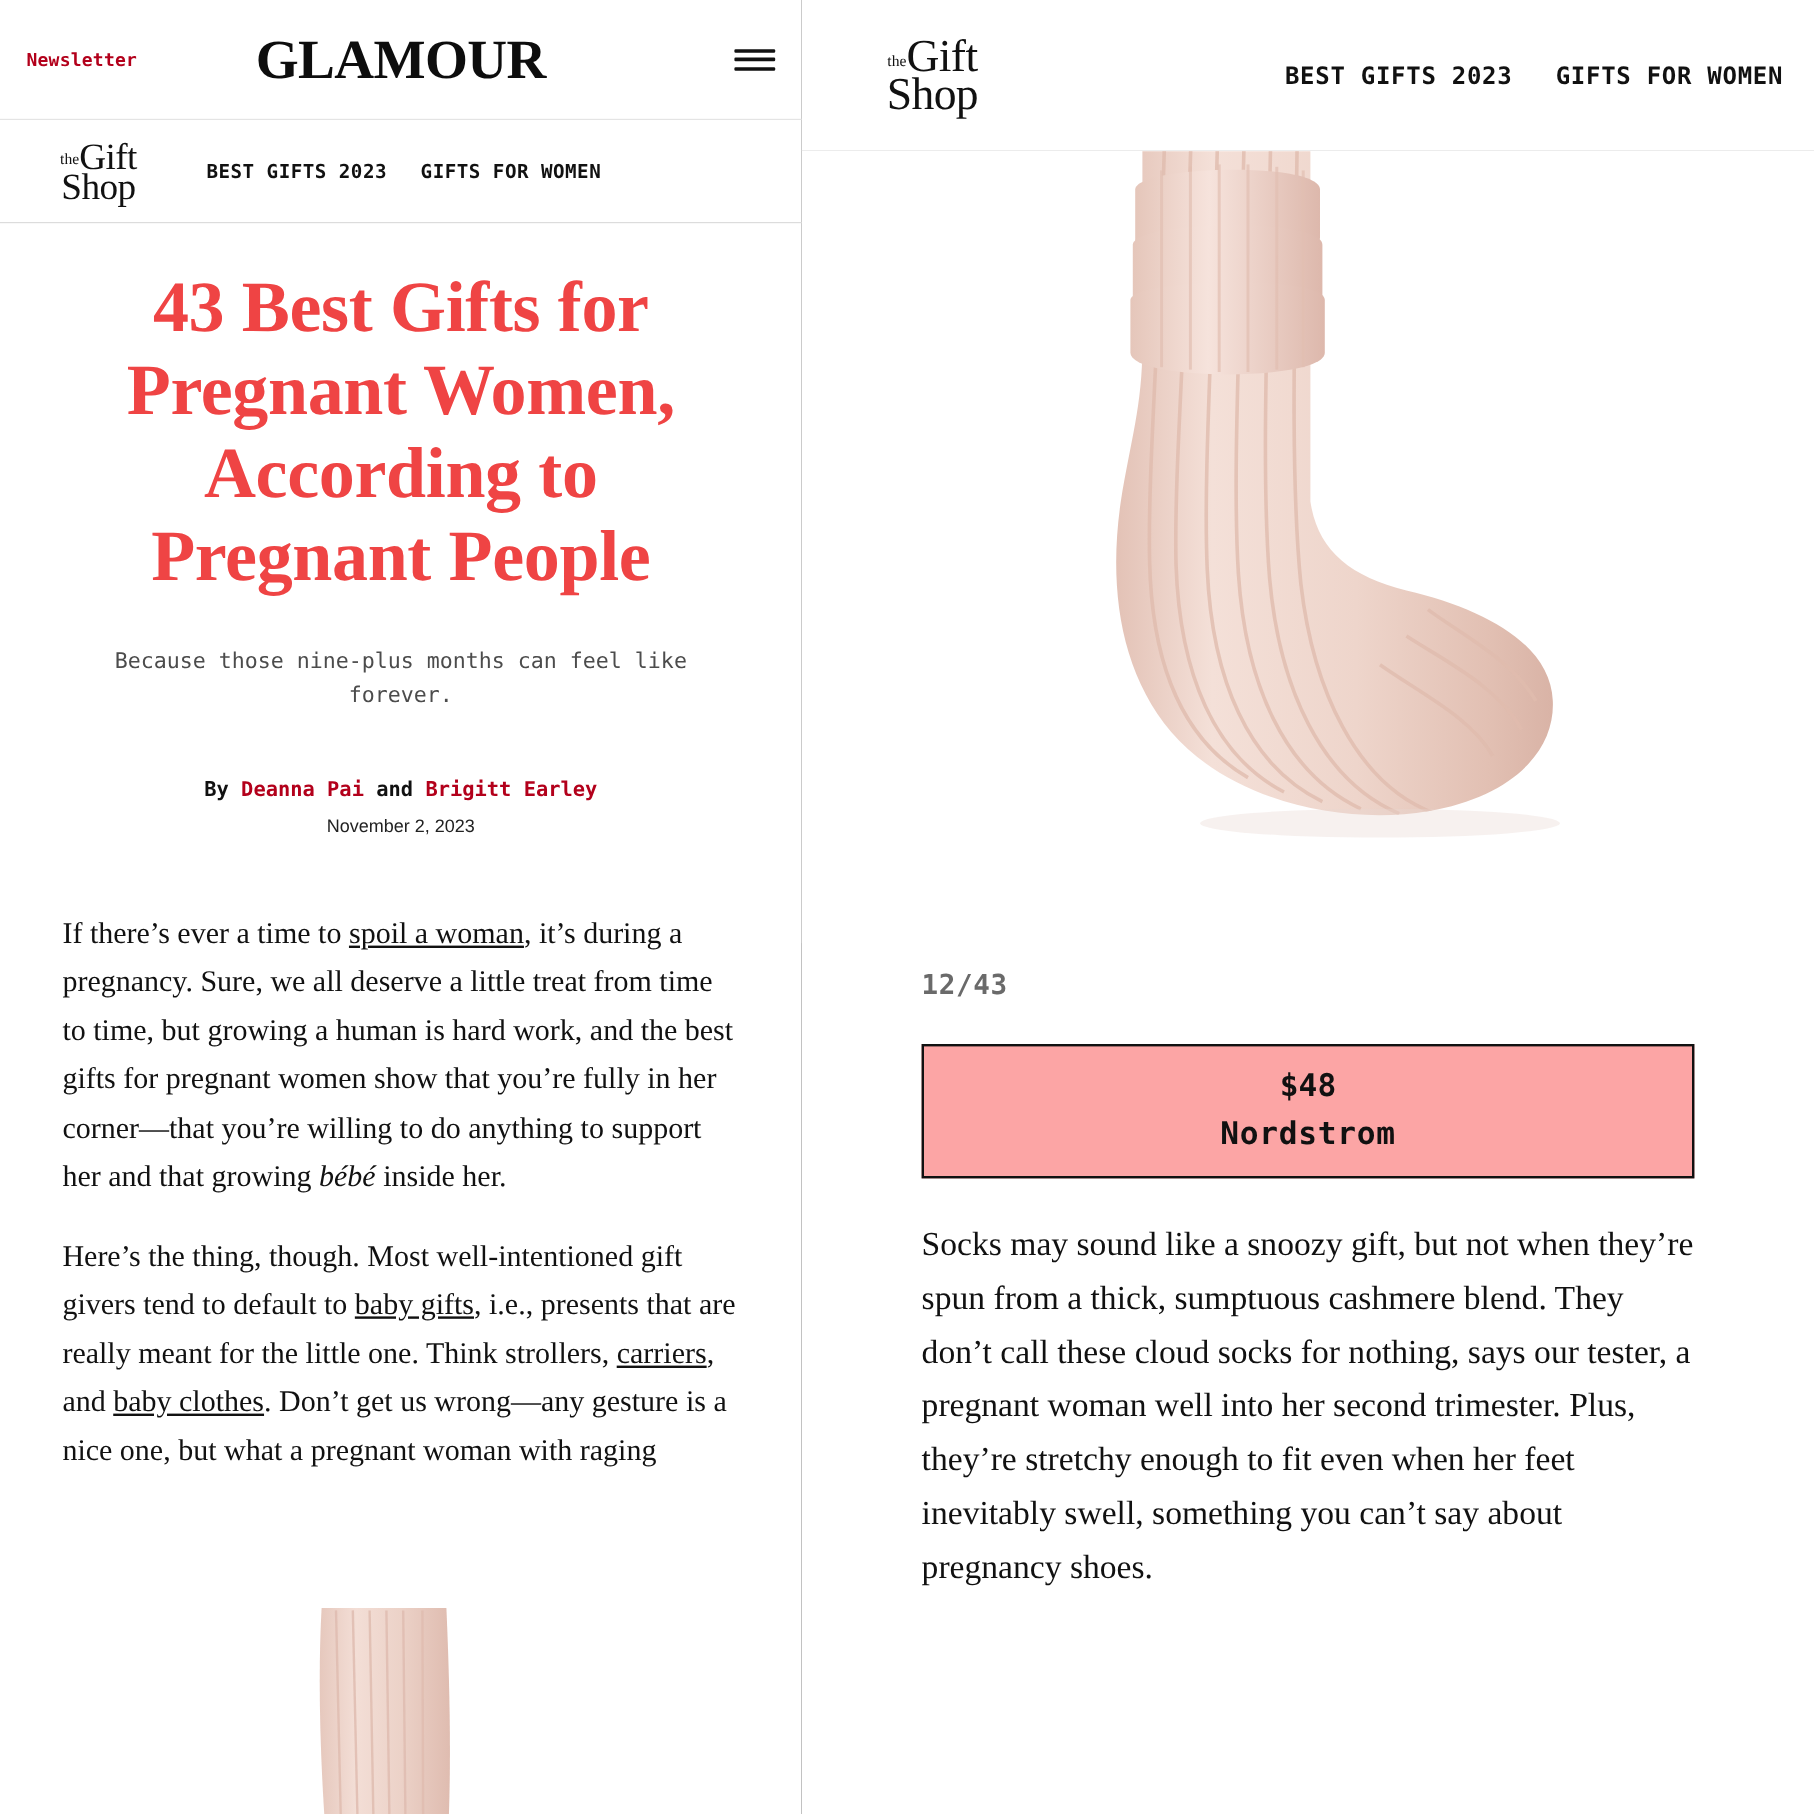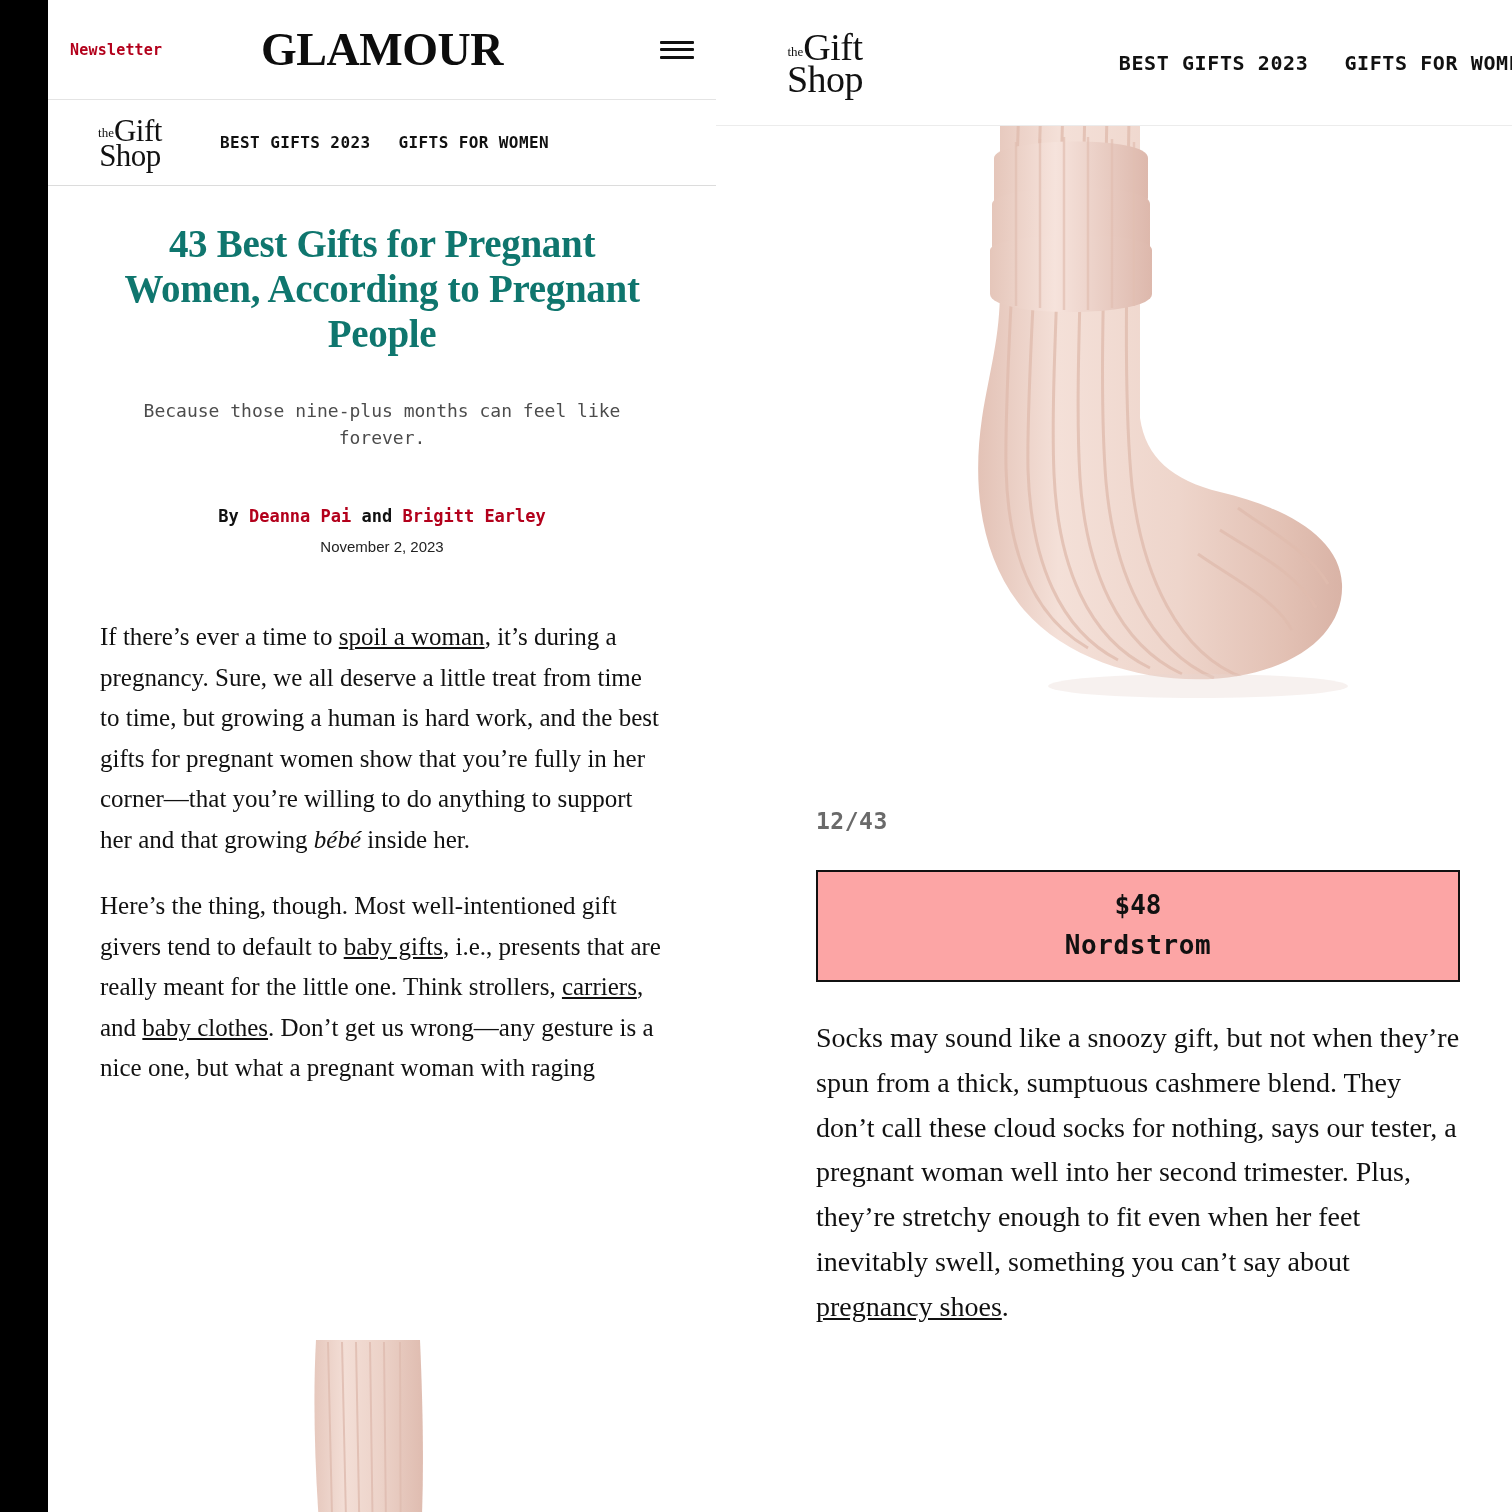--- a/index.html
+++ b/index.html
@@ -13,21 +13,20 @@
     overflow: hidden;
     font-family: "Liberation Sans", sans-serif;
   }
   .screen {
     position: relative;
     width: 1321px;
     height: 1512px;
     background: #000;
     display: flex;
     flex-direction: row;
-    margin-left: 48px;
   }
 
   
   .left-pane {
     position: relative;
     width: 668px;
     height: 1512px;
     background: #ffffff;
     overflow: hidden;
     flex: 0 0 668px;
@@ -129,25 +128,25 @@
     color: #111;
     white-space: nowrap;
   }
 
   .l-article {
     padding: 18px 46px 0 46px;
     box-sizing: border-box;
   }
   .headline {
     font-family: "Liberation Serif", serif;
-    font-size: 39px;
+    font-size: 60px;
     line-height: 1.15;
     font-weight: 700;
     text-align: center;
-    color: #0f766e;
+    color: #ef4444;
     margin: 18px 16px 0 16px;
     letter-spacing: -0.3px;
   }
   .dek {
     font-family: "DejaVu Sans Mono", monospace;
     font-size: 18px;
     line-height: 1.55;
     text-align: center;
     color: #4c4c4c;
     margin: 40px 24px 0 24px;
@@ -296,21 +295,20 @@
 
   .product-copy {
     font-family: "Liberation Serif", serif;
     font-size: 28px;
     line-height: 1.6;
     color: #111;
     margin: 34px 100px 0 100px;
   }
   .product-copy a {
     color: #111;
-    text-decoration: underline;
     text-underline-offset: 2px;
   }
 </style>
 </head>
 <body>
 
 <div class="screen">
 
   <div class="left-pane">
 

